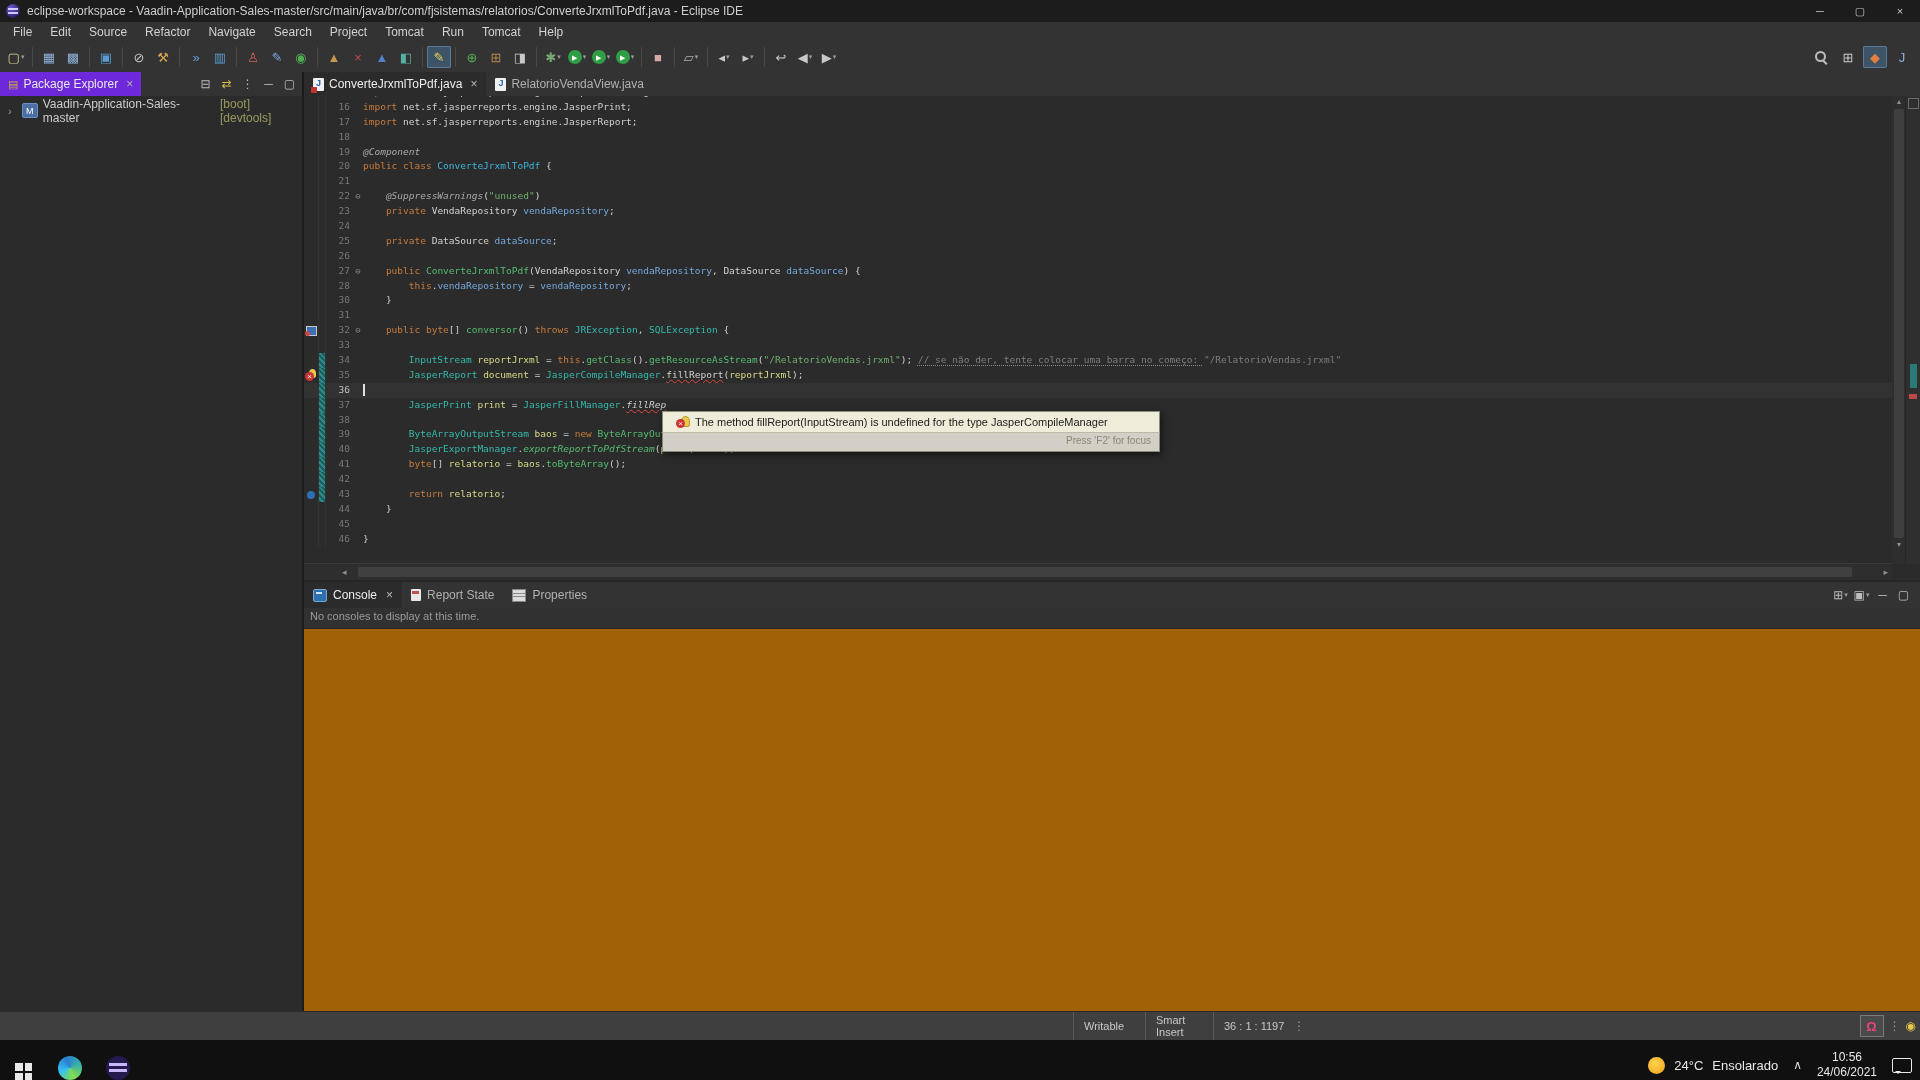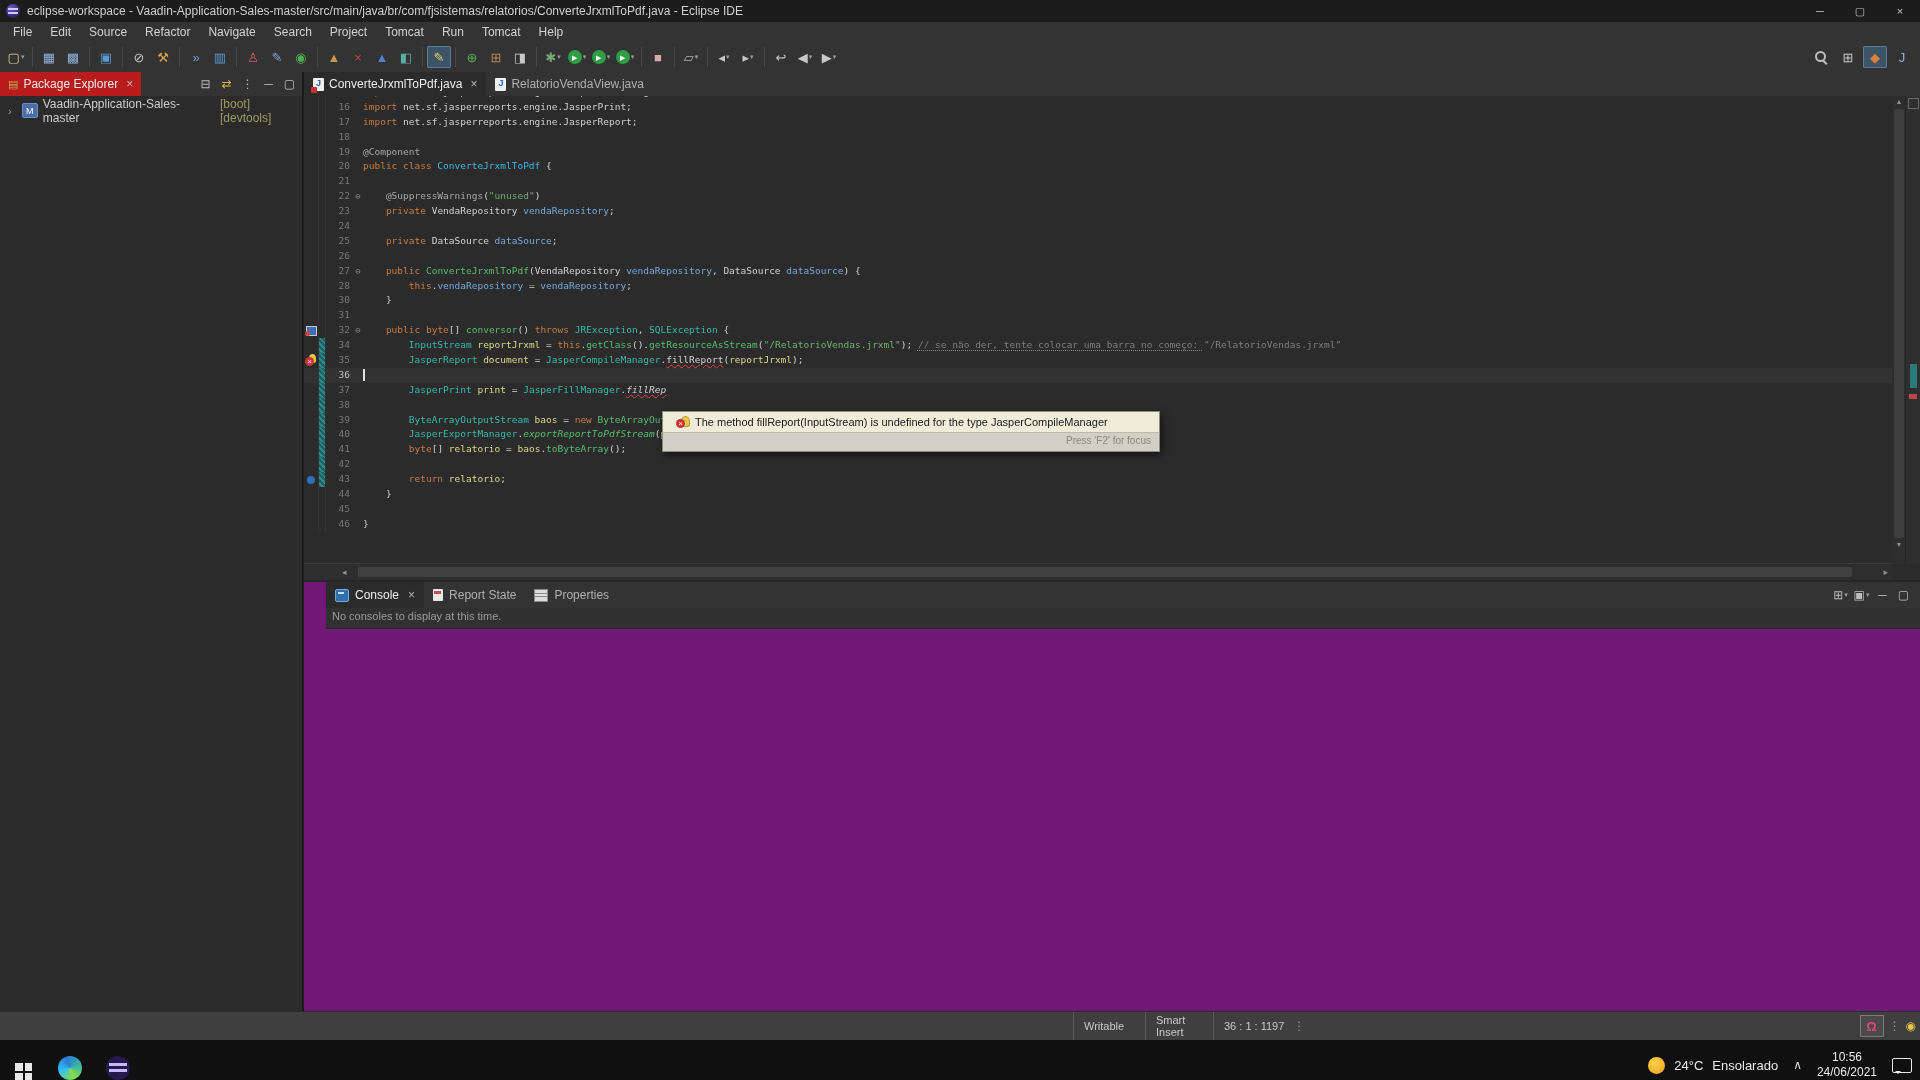--- a/index.html
+++ b/index.html
@@ -38,21 +38,21 @@
   .mag::before{content:'';position:absolute;left:2px;top:2px;width:7px;height:7px;border:2px solid #bdbdbd;border-radius:50%;}
   .mag::after{content:'';position:absolute;left:11px;top:11px;width:5px;height:2px;background:#bdbdbd;
     transform:rotate(45deg);transform-origin:0 0;}
 
   
   #main{position:absolute;top:72px;left:0;right:0;bottom:68px;background:#262626;}
 
   
   #left-panel{position:absolute;left:0;top:0;width:302px;bottom:0;background:#2b2b2b;border-right:2px solid #1c1c1c;}
   .panel-header{height:24px;background:#333;display:flex;align-items:center;}
-  .pe-tab{height:24px;display:flex;align-items:center;background:#b91c1c;padding:0 8px;color:#e8e8e8;
+  .pe-tab{height:24px;display:flex;align-items:center;background:#6d28d9;padding:0 8px;color:#e8e8e8;
     font-size:12px;gap:5px;}
   .pe-icon{color:#c8a84a;font-size:11px;line-height:1;}
   .pe-icon::before{content:'▤';}
   .tab-close{font-size:12px;color:#b8b8b8;margin-left:3px;}
   #pe-actions{margin-left:auto;display:flex;margin-right:2px;}
   .hd-btn{width:21px;height:21px;display:flex;align-items:center;justify-content:center;}
   .hd-glyph{color:#bdbdbd;font-size:12px;line-height:1;}
   .tree{padding-top:6px;font-size:12px;color:#cccccc;}
   .tree-row{height:17px;display:flex;align-items:center;padding-left:8px;gap:5px;}
   .tw{color:#9a9a9a;font-size:11px;width:9px;}
@@ -89,21 +89,21 @@
   .m-error::before{content:'×';position:absolute;left:1px;top:4px;width:9px;height:9px;background:#cc3333;
     color:#fff;border-radius:50%;font-size:8px;line-height:9px;text-align:center;z-index:1;
     font-family:"Liberation Sans",sans-serif;}
   .m-launch::before{content:'';position:absolute;left:2px;top:3px;width:9px;height:8px;background:#3f6fb5;
     border:1px solid #c8c8c8;}
   .m-launch::after{content:'';position:absolute;left:1px;top:8px;width:5px;height:5px;background:#cc4444;border-radius:50%;}
   .m-dot::before{content:'';position:absolute;left:3px;top:4px;width:8px;height:8px;background:#2e6fb7;border-radius:50%;}
 
   .tk-kw{color:var(--kw);} .tk-pl{color:var(--pl);} .tk-ty{color:var(--ty);} .tk-cl{color:var(--cl);}
   .tk-mt{color:var(--mt);} .tk-mi{color:var(--mt);font-style:italic;} .tk-st{color:var(--st);}
-  .tk-fl{color:var(--fl);} .tk-lo{color:var(--lo);} .tk-an{color:var(--an);}
+  .tk-fl{color:var(--fl);} .tk-lo{color:var(--lo);} .tk-an{color:var(--an);font-style:italic;}
   .tk-cm{color:var(--cm);} 
   .tk-sp{color:var(--cm);text-decoration:underline dotted #8a8a8a;text-underline-offset:2px;}
   .tk-er{color:var(--pl);text-decoration:underline wavy var(--err);text-decoration-thickness:1px;}
   .tk-eri{color:var(--pl);font-style:italic;text-decoration:underline wavy var(--err);text-decoration-thickness:1px;}
 
   
   #vscroll{position:absolute;top:24px;right:14px;width:14px;bottom:16px;background:#2e2e2e;}
   .vs-arrow{position:absolute;left:0;width:14px;height:12px;color:#909090;font-size:8px;text-align:center;line-height:12px;}
   .vs-thumb{position:absolute;left:2px;right:2px;top:13px;bottom:26px;background:#3f3f3f;border-radius:2px;}
   #overview{position:absolute;top:24px;right:0;width:14px;bottom:16px;background:#2f2f2f;border-left:1px solid #262626;}
@@ -122,21 +122,21 @@
     height:16px;border:1px solid #8a8a7a;border-bottom:none;white-space:nowrap;overflow:hidden;}
   .tt-icon{position:relative;width:13px;height:13px;flex:none;}
   .tt-icon::after{content:'';position:absolute;left:5px;top:0;width:7px;height:9px;background:#e8c84a;
     border:1px solid #b89a28;border-radius:50% 50% 30% 30%;}
   .tt-icon::before{content:'×';position:absolute;left:0;top:3px;width:9px;height:9px;background:#cc3333;color:#fff;
     border-radius:50%;font-size:8px;line-height:9px;text-align:center;z-index:1;}
   .tt-hint{background:#d2d0c6;color:#8a8878;text-align:right;padding:2px 8px;height:14px;
     border:1px solid #8a8a7a;border-top:1px solid #bdbaa8;font-size:10px;}
 
   
-  #console{position:absolute;left:304px;top:510px;right:0;bottom:0;background:#701a75;padding-left:22px;}
+  #console{position:absolute;left:304px;top:510px;right:0;bottom:0;background:#a16207;}
   #console-header{height:26px;background:#333;display:flex;align-items:center;}
   .ctab{display:flex;align-items:center;gap:6px;padding:0 9px;height:26px;font-size:12px;color:#b0b0b0;}
   .ctab.active{background:#2b2b2b;color:#ededed;}
   .cicon{flex:none;display:inline-block;}
   .ic-console{width:12px;height:11px;background:#2f6fb0;border:1px solid #7aa7d0;border-radius:2px;position:relative;}
   .ic-console::after{content:'';position:absolute;left:2px;top:2px;width:6px;height:2px;background:#cde2f5;}
   .ic-report{width:10px;height:12px;background:#e8e8e8;border-radius:1px;position:relative;}
   .ic-report::after{content:'';position:absolute;left:1px;top:2px;width:7px;height:3px;background:#c05050;}
   .ic-properties{width:12px;height:11px;background:#dcdcdc;border:1px solid #888;position:relative;}
   .ic-properties::after{content:'';position:absolute;left:0;top:3px;right:0;height:1px;background:#888;
@@ -395,20 +395,21 @@
           <div class="cl"><span class="g-ann"></span><span class="g-bar"></span><span class="g-num">22</span><span class="g-fold">⊖</span><span class="g-code"><span class="tk-pl">    </span><span class="tk-an">@SuppressWarnings</span><span class="tk-pl">(</span><span class="tk-st">"unused"</span><span class="tk-pl">)</span></span></div>
           <div class="cl"><span class="g-ann"></span><span class="g-bar"></span><span class="g-num">23</span><span class="g-fold"></span><span class="g-code"><span class="tk-pl">    </span><span class="tk-kw">private </span><span class="tk-pl">VendaRepository </span><span class="tk-fl">vendaRepository</span><span class="tk-pl">;</span></span></div>
           <div class="cl"><span class="g-ann"></span><span class="g-bar"></span><span class="g-num">24</span><span class="g-fold"></span><span class="g-code"></span></div>
           <div class="cl"><span class="g-ann"></span><span class="g-bar"></span><span class="g-num">25</span><span class="g-fold"></span><span class="g-code"><span class="tk-pl">    </span><span class="tk-kw">private </span><span class="tk-pl">DataSource </span><span class="tk-fl">dataSource</span><span class="tk-pl">;</span></span></div>
           <div class="cl"><span class="g-ann"></span><span class="g-bar"></span><span class="g-num">26</span><span class="g-fold"></span><span class="g-code"></span></div>
           <div class="cl"><span class="g-ann"></span><span class="g-bar"></span><span class="g-num">27</span><span class="g-fold">⊖</span><span class="g-code"><span class="tk-pl">    </span><span class="tk-kw">public </span><span class="tk-mt">ConverteJrxmlToPdf</span><span class="tk-pl">(</span><span class="tk-pl">VendaRepository </span><span class="tk-fl">vendaRepository</span><span class="tk-pl">, </span><span class="tk-pl">DataSource </span><span class="tk-fl">dataSource</span><span class="tk-pl">) {</span></span></div>
           <div class="cl"><span class="g-ann"></span><span class="g-bar"></span><span class="g-num">28</span><span class="g-fold"></span><span class="g-code"><span class="tk-pl">        </span><span class="tk-kw">this</span><span class="tk-pl">.</span><span class="tk-fl">vendaRepository</span><span class="tk-pl"> = </span><span class="tk-fl">vendaRepository</span><span class="tk-pl">;</span></span></div>
           <div class="cl"><span class="g-ann"></span><span class="g-bar"></span><span class="g-num">30</span><span class="g-fold"></span><span class="g-code"><span class="tk-pl">    }</span></span></div>
           <div class="cl"><span class="g-ann"></span><span class="g-bar"></span><span class="g-num">31</span><span class="g-fold"></span><span class="g-code"></span></div>
           <div class="cl"><span class="g-ann m-launch"></span><span class="g-bar"></span><span class="g-num">32</span><span class="g-fold">⊖</span><span class="g-code"><span class="tk-pl">    </span><span class="tk-kw">public </span><span class="tk-kw">byte</span><span class="tk-pl">[] </span><span class="tk-mt">conversor</span><span class="tk-pl">() </span><span class="tk-kw">throws </span><span class="tk-ty">JRException</span><span class="tk-pl">, </span><span class="tk-ty">SQLException</span><span class="tk-pl"> {</span></span></div>
+          <div class="cl"><span class="g-ann"></span><span class="g-bar"></span><span class="g-num">33</span><span class="g-fold"></span><span class="g-code"></span></div>
           <div class="cl"><span class="g-ann"></span><span class="g-bar chg"></span><span class="g-num">34</span><span class="g-fold"></span><span class="g-code"><span class="tk-pl">        </span><span class="tk-ty">InputStream</span><span class="tk-pl"> </span><span class="tk-lo">reportJrxml</span><span class="tk-pl"> = </span><span class="tk-kw">this</span><span class="tk-pl">.</span><span class="tk-mt">getClass</span><span class="tk-pl">().</span><span class="tk-mt">getResourceAsStream</span><span class="tk-pl">(</span><span class="tk-st">"/RelatorioVendas.jrxml"</span><span class="tk-pl">); </span><span class="tk-sp">// se não der, tente colocar uma barra no começo: </span><span class="tk-cm">"/RelatorioVendas.jrxml"</span></span></div>
           <div class="cl"><span class="g-ann m-error"></span><span class="g-bar chg"></span><span class="g-num">35</span><span class="g-fold"></span><span class="g-code"><span class="tk-pl">        </span><span class="tk-ty">JasperReport</span><span class="tk-pl"> </span><span class="tk-lo">document</span><span class="tk-pl"> = </span><span class="tk-ty">JasperCompileManager</span><span class="tk-pl">.</span><span class="tk-er">fillReport</span><span class="tk-pl">(</span><span class="tk-lo">reportJrxml</span><span class="tk-pl">);</span></span></div>
           <div class="cl cur"><span class="g-ann"></span><span class="g-bar chg"></span><span class="g-num">36</span><span class="g-fold"></span><span class="g-code"></span></div>
           <div class="cl"><span class="g-ann"></span><span class="g-bar chg"></span><span class="g-num">37</span><span class="g-fold"></span><span class="g-code"><span class="tk-pl">        </span><span class="tk-ty">JasperPrint</span><span class="tk-pl"> </span><span class="tk-lo">print</span><span class="tk-pl"> = </span><span class="tk-ty">JasperFillManager</span><span class="tk-pl">.</span><span class="tk-eri">fillRep</span></span></div>
           <div class="cl"><span class="g-ann"></span><span class="g-bar chg"></span><span class="g-num">38</span><span class="g-fold"></span><span class="g-code"></span></div>
           <div class="cl"><span class="g-ann"></span><span class="g-bar chg"></span><span class="g-num">39</span><span class="g-fold"></span><span class="g-code"><span class="tk-pl">        </span><span class="tk-ty">ByteArrayOutputStream</span><span class="tk-pl"> </span><span class="tk-lo">baos</span><span class="tk-pl"> = </span><span class="tk-kw">new </span><span class="tk-mt">ByteArrayOutputStream</span><span class="tk-pl">();</span></span></div>
           <div class="cl"><span class="g-ann"></span><span class="g-bar chg"></span><span class="g-num">40</span><span class="g-fold"></span><span class="g-code"><span class="tk-pl">        </span><span class="tk-ty">JasperExportManager</span><span class="tk-pl">.</span><span class="tk-mi">exportReportToPdfStream</span><span class="tk-pl">(</span><span class="tk-lo">print</span><span class="tk-pl">, </span><span class="tk-lo">baos</span><span class="tk-pl">);</span></span></div>
           <div class="cl"><span class="g-ann"></span><span class="g-bar chg"></span><span class="g-num">41</span><span class="g-fold"></span><span class="g-code"><span class="tk-pl">        </span><span class="tk-kw">byte</span><span class="tk-pl">[] </span><span class="tk-lo">relatorio</span><span class="tk-pl"> = </span><span class="tk-lo">baos</span><span class="tk-pl">.</span><span class="tk-mt">toByteArray</span><span class="tk-pl">();</span></span></div>
           <div class="cl"><span class="g-ann"></span><span class="g-bar chg"></span><span class="g-num">42</span><span class="g-fold"></span><span class="g-code"></span></div>
           <div class="cl"><span class="g-ann m-dot"></span><span class="g-bar chg"></span><span class="g-num">43</span><span class="g-fold"></span><span class="g-code"><span class="tk-pl">        </span><span class="tk-kw">return </span><span class="tk-lo">relatorio</span><span class="tk-pl">;</span></span></div>

